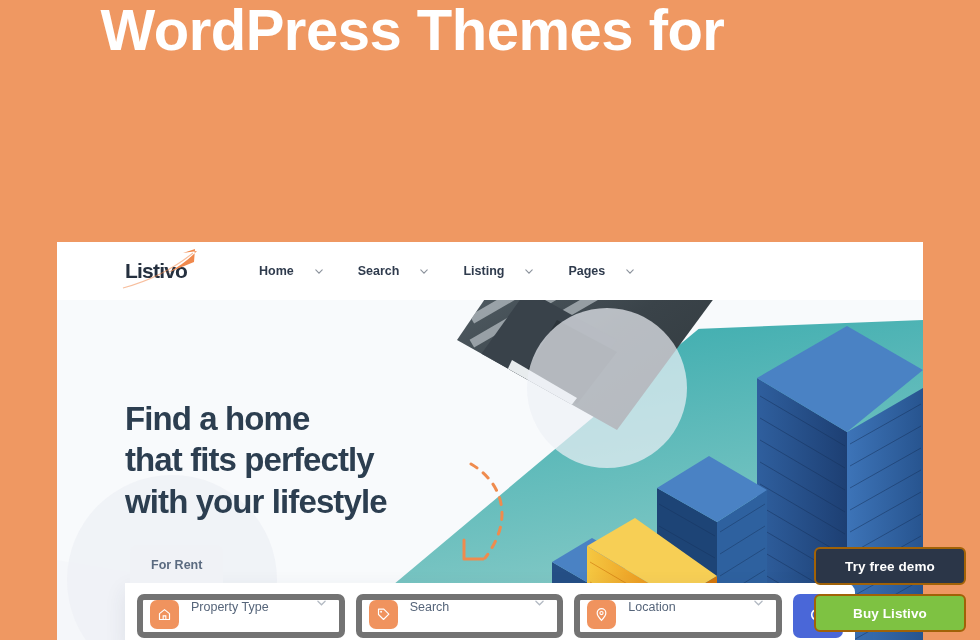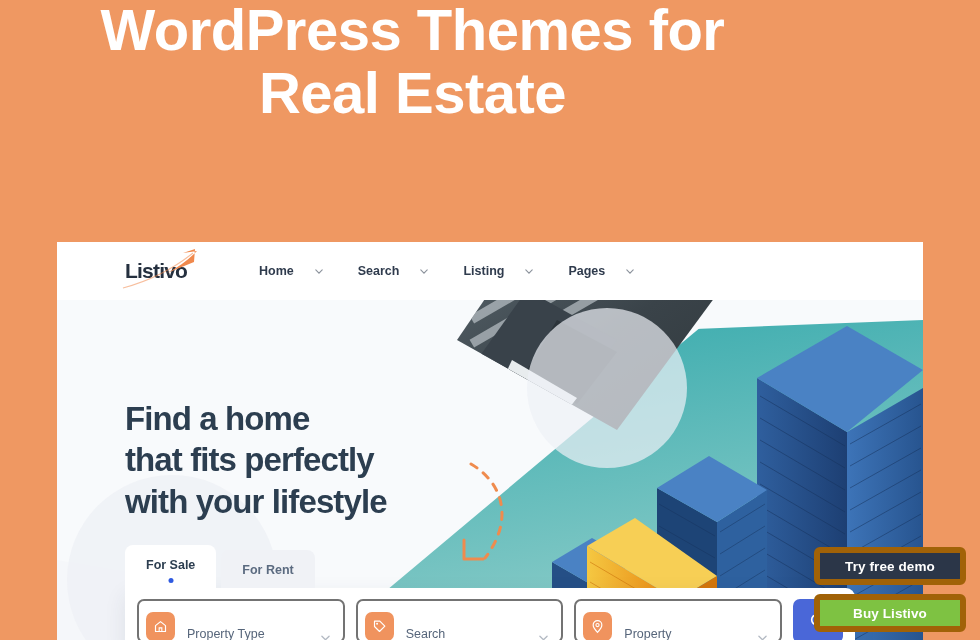--- a/index.html
+++ b/index.html
@@ -134,22 +134,22 @@
   }
   .search-card {
     background: #ffffff;
     border-radius: 0 9px 9px 9px;
     padding: 11px 12px;
     display: flex; align-items: center; gap: 11px;
     box-shadow: 0 7px 22px rgba(42,57,79,.09);
     width: 730px;
   }
   .field {
-    display: flex; align-items: flex-end;
-    height: 44px; border: 2px solid #737373; border-radius: 7px;
+    display: flex; align-items: flex-start;
+    height: 44px; border: 6px solid #737373; border-radius: 7px;
     padding: 0 13px 0 7px; background: #fff;
     cursor: pointer;
   }
   .f-type { width: 210px; }
   .f-price { width: 210px; }
   .f-loc { width: 210px; }
   .field-icon {
     width: 29px; height: 29px; border-radius: 7px;
     background: #f0935e;
     display: flex; align-items: center; justify-content: center;
@@ -164,34 +164,33 @@
     flex: none; cursor: pointer;
   }
 
   
   .cta-stack {
     position: absolute; right: 14px; bottom: 8px; z-index: 90;
     display: flex; flex-direction: column; gap: 9px; align-items: stretch;
   }
   .cta {
     width: 152px; height: 38px; border-radius: 6px;
-    border: 6px solid #a16207;
+    border: 2px solid #a16207;
     display: flex; align-items: center; justify-content: center;
     font-size: 13.5px; font-weight: bold; color: #ffffff;
     cursor: pointer; letter-spacing: .1px;
   }
   .cta-demo { background: #2b3648; }
   .cta-buy  { background: #7ec242; }
 </style>
 </head>
 <body>
 
 <div class="promo">
   <div class="promo-line">WordPress Themes for</div>
-  <div class="promo-line">Real Estate</div>
 </div>
 
 <div class="browser">
 
   <div class="navbar">
 
     <div class="logo">
       <span class="logo-text">Listivo</span>
       <svg class="logo-swoosh" width="96" height="44" viewBox="0 0 96 44">
         <path d="M2 41 C28 34 52 22 72 6" stroke="#f0894d" stroke-width="1.2" fill="none" opacity=".55"></path>
@@ -348,24 +347,20 @@
       <div class="hero-line">with your lifestyle</div>
     </div>
 
     <svg class="arrow-dash" width="70" height="115" viewBox="0 0 70 115">
       <path d="M16 6 C50 26 58 64 30 100" stroke="#ef8b4e" stroke-width="3" fill="none" stroke-dasharray="7 8" stroke-linecap="round"></path>
       <path d="M9 82 L9 101 L28 101" stroke="#ef8b4e" stroke-width="3" fill="none" stroke-linecap="round" stroke-linejoin="round"></path>
     </svg>
 
     <div class="search-wrap">
       <div class="tabs">
-        <div class="tab active">
-          <span>For Sale</span>
-          <span class="tab-dot"></span>
-        </div>
         <div class="tab inactive">
           <span>For Rent</span>
         </div>
       </div>
 
       <div class="search-card">
 
         <div class="field f-type">
           <span class="field-icon">
             <svg width="15" height="15" viewBox="0 0 18 18">
@@ -392,21 +387,21 @@
             </svg>
         </div>
 
         <div class="field f-loc">
           <span class="field-icon">
             <svg width="15" height="15" viewBox="0 0 18 18">
                 <path d="M9 16 C9 16 14.2 10.6 14.2 7.2 A5.2 5.2 0 0 0 3.8 7.2 C3.8 10.6 9 16 9 16 Z" stroke="#fff" stroke-width="1.4" fill="none"></path>
                 <circle cx="9" cy="7.2" r="1.9" stroke="#fff" stroke-width="1.3" fill="none"></circle>
               </svg>
           </span>
-          <span class="field-label">Property</span>
+          <span class="field-label">Location</span>
           <svg class="field-chev" viewBox="0 0 10 6">
               <path d="M1 1 L5 5 L9 1" stroke="#56657a" stroke-width="1.4" fill="none" stroke-linecap="round"></path>
             </svg>
         </div>
 
         <div class="search-btn">
           <svg width="18" height="18" viewBox="0 0 20 20">
               <circle cx="8.6" cy="8.6" r="5.6" stroke="#fff" stroke-width="1.8" fill="none"></circle>
               <path d="M12.8 12.8 L17.4 17.4" stroke="#fff" stroke-width="1.8" stroke-linecap="round"></path>
             </svg>

